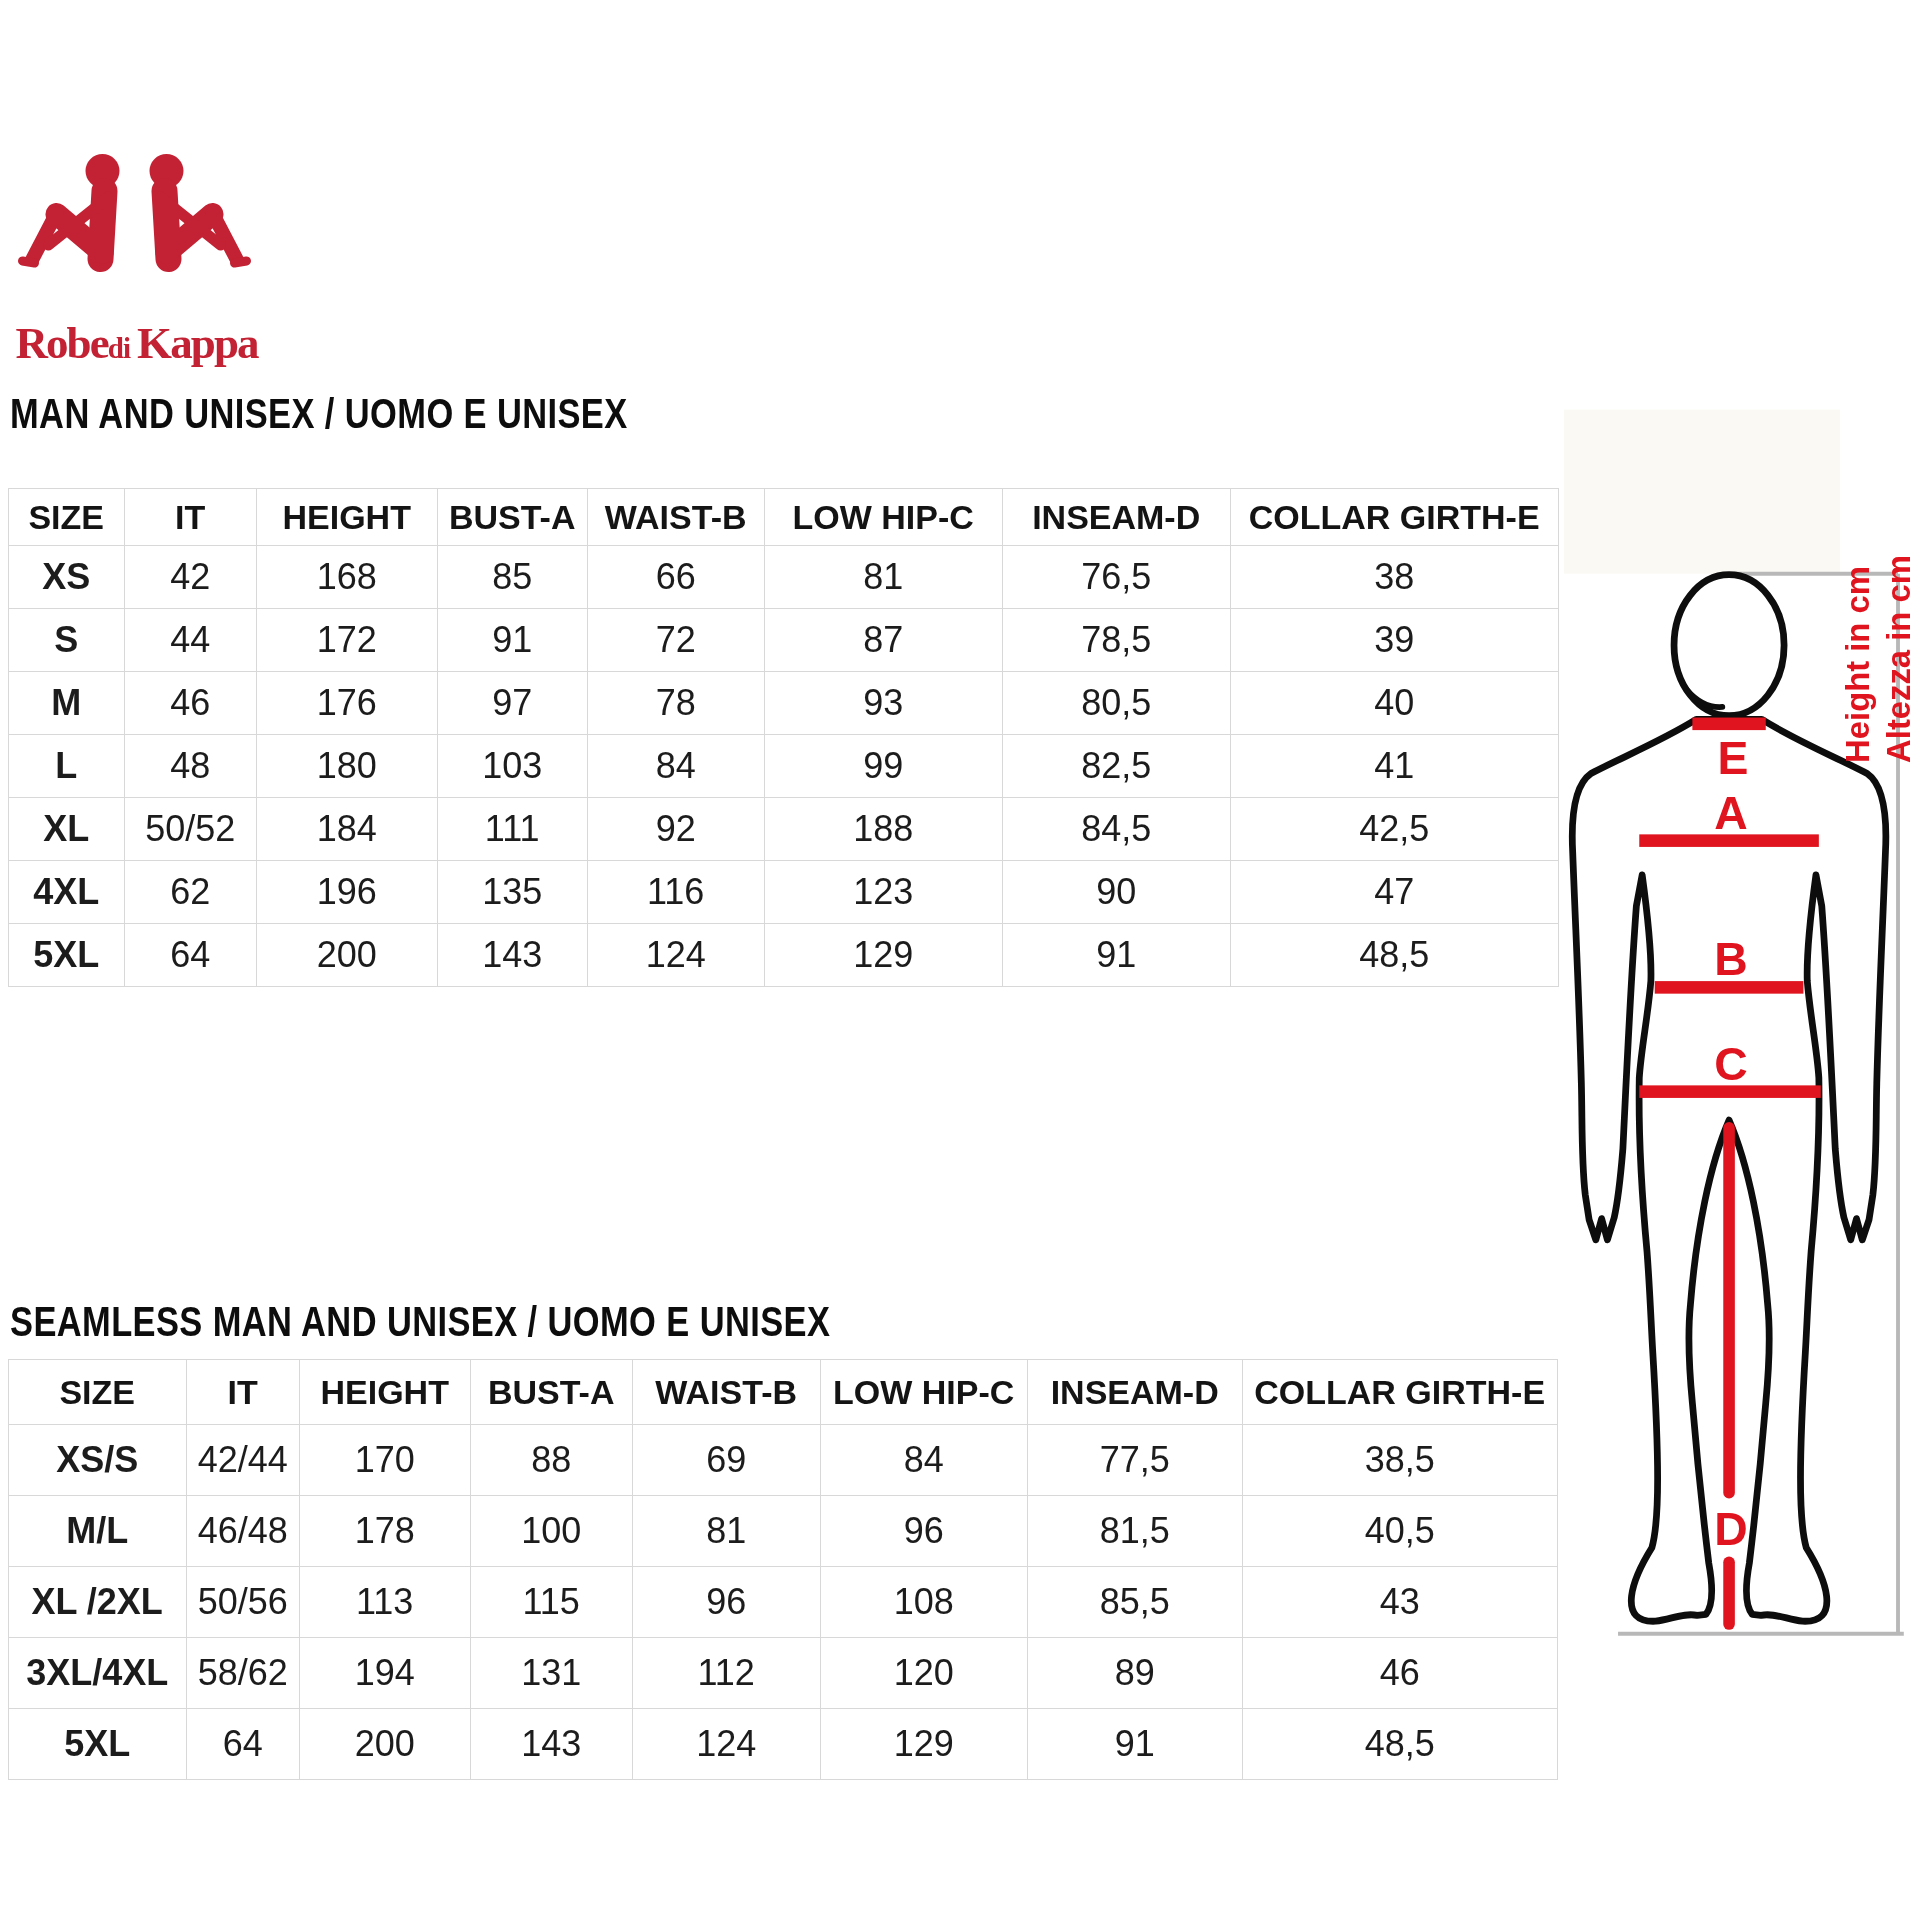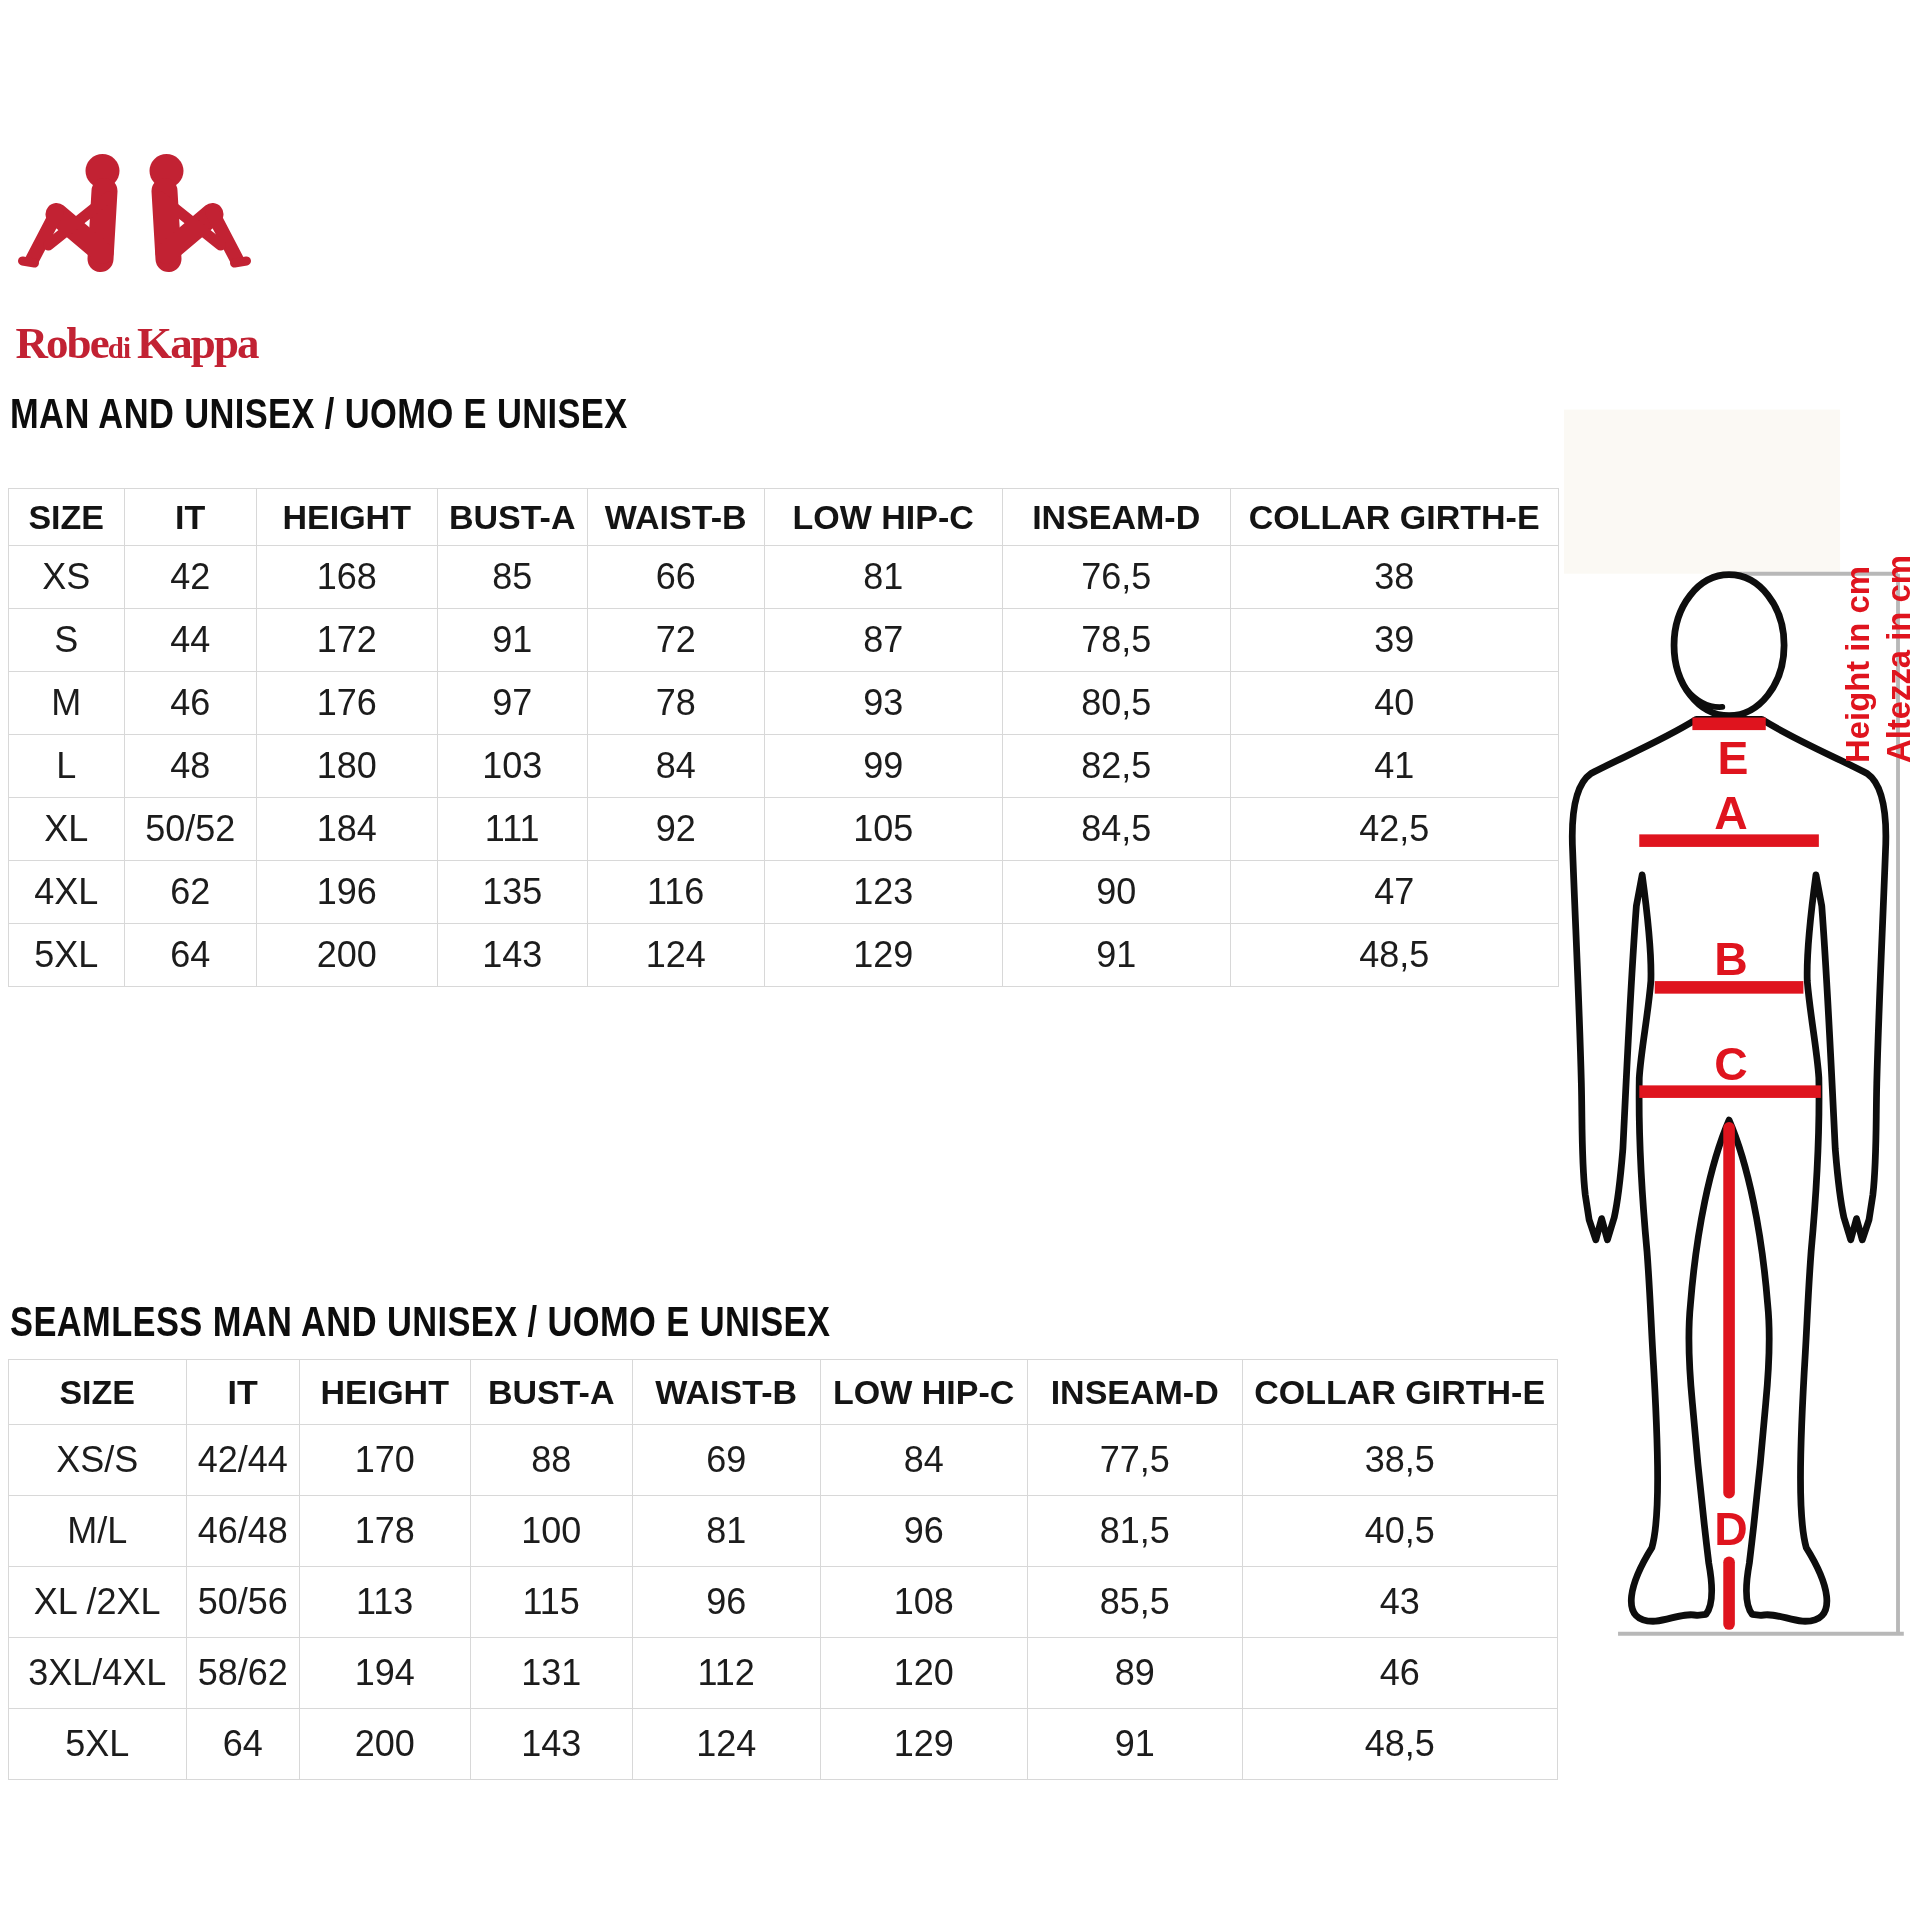--- a/index.html
+++ b/index.html
@@ -22,21 +22,21 @@
   }
   #title-man{top:390px;}
   #title-seamless{top:1298px;}
   
   table{border-collapse:collapse;table-layout:fixed;position:absolute;left:7.7px;background:#fff;}
   #table-man{top:488px;width:1549px;}
   #table-seamless{top:1359px;width:1549px;}
   th,td{border:1.9px solid #d8d8d8;text-align:center;vertical-align:middle;padding:0;overflow:hidden;}
   th{font-size:34px;font-weight:bold;color:#141414;margin-top:20px;}
   td{font-size:36px;color:#1c1c1c;}
-  td.size-col{font-weight:normal;}
+  td.size-col{font-weight:bold;}
   #table-man th{height:56px;}
   #table-man td{height:62px;}
   #table-seamless th{height:64px;}
   #table-seamless td{height:70px;}
   
   #diagram{position:absolute;left:1475px;top:398px;}
 </style>
 </head>
 <body>
 
@@ -128,21 +128,21 @@
         <td>99</td>
         <td>82,5</td>
         <td>41</td>
       </tr>
       <tr>
         <td class="size-col">XL</td>
         <td>50/52</td>
         <td>184</td>
         <td>111</td>
         <td>92</td>
-        <td>105</td>
+        <td>188</td>
         <td>84,5</td>
         <td>42,5</td>
       </tr>
       <tr>
         <td class="size-col">4XL</td>
         <td>62</td>
         <td>196</td>
         <td>135</td>
         <td>116</td>
         <td>123</td>

